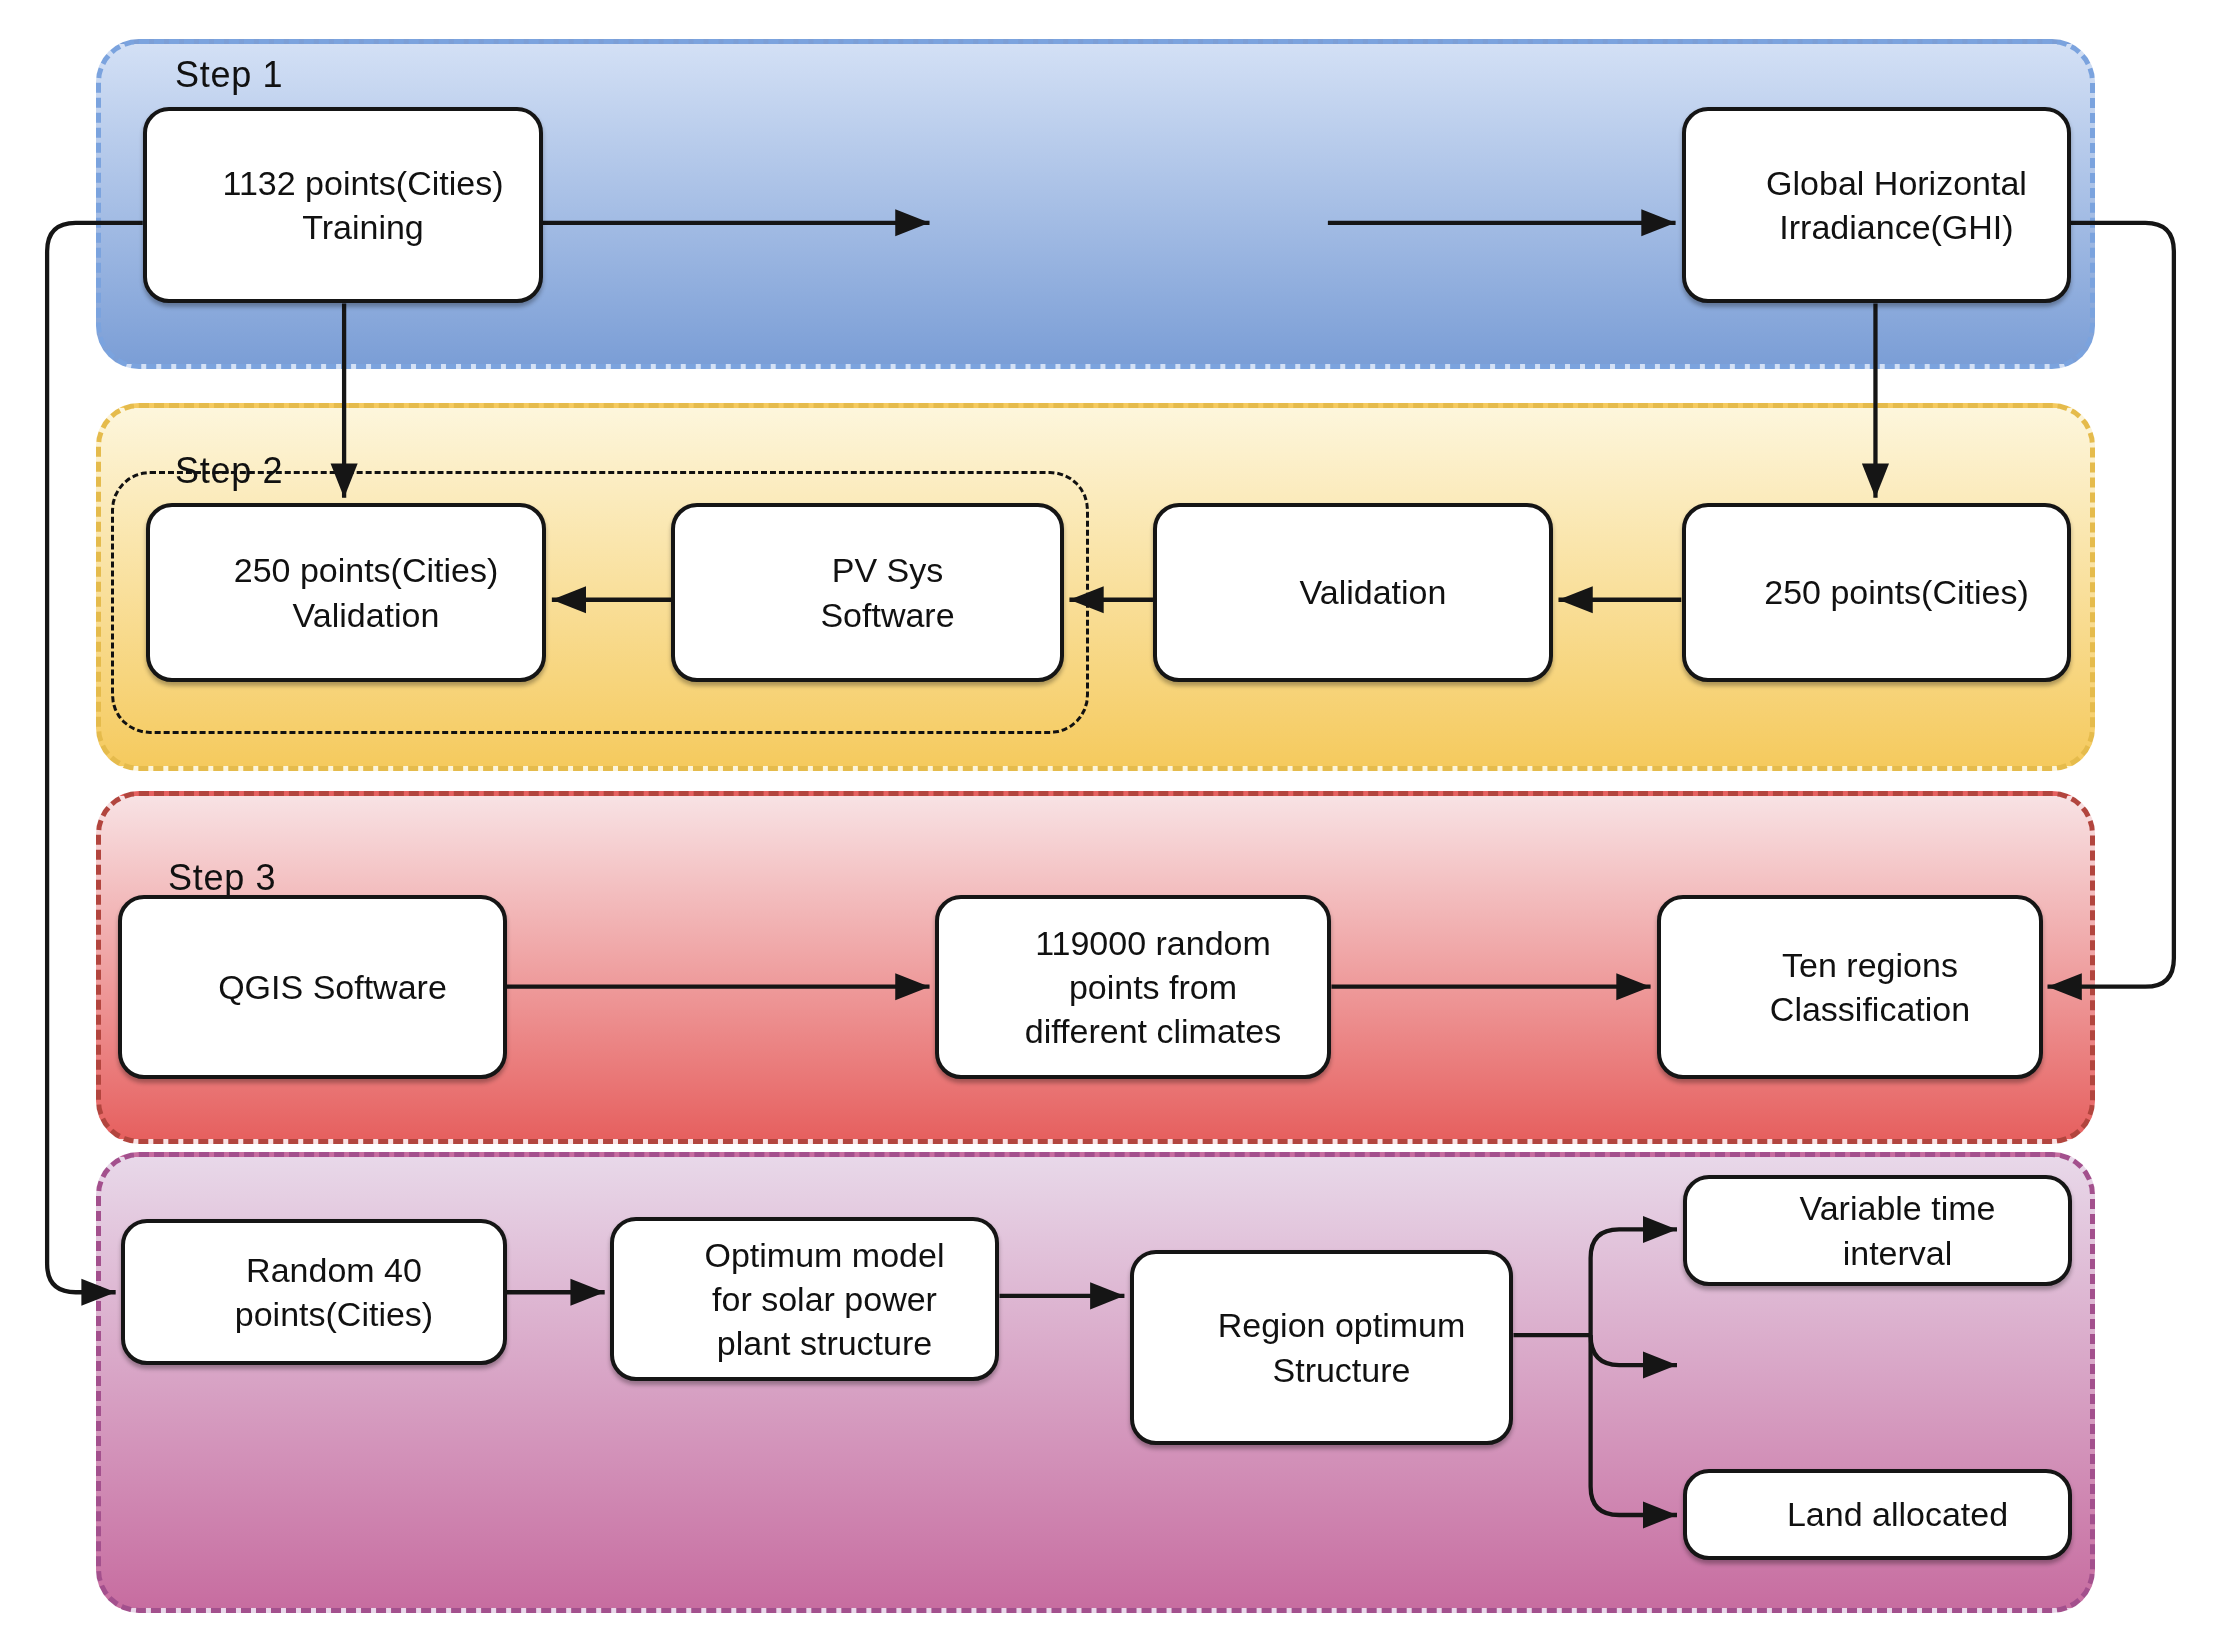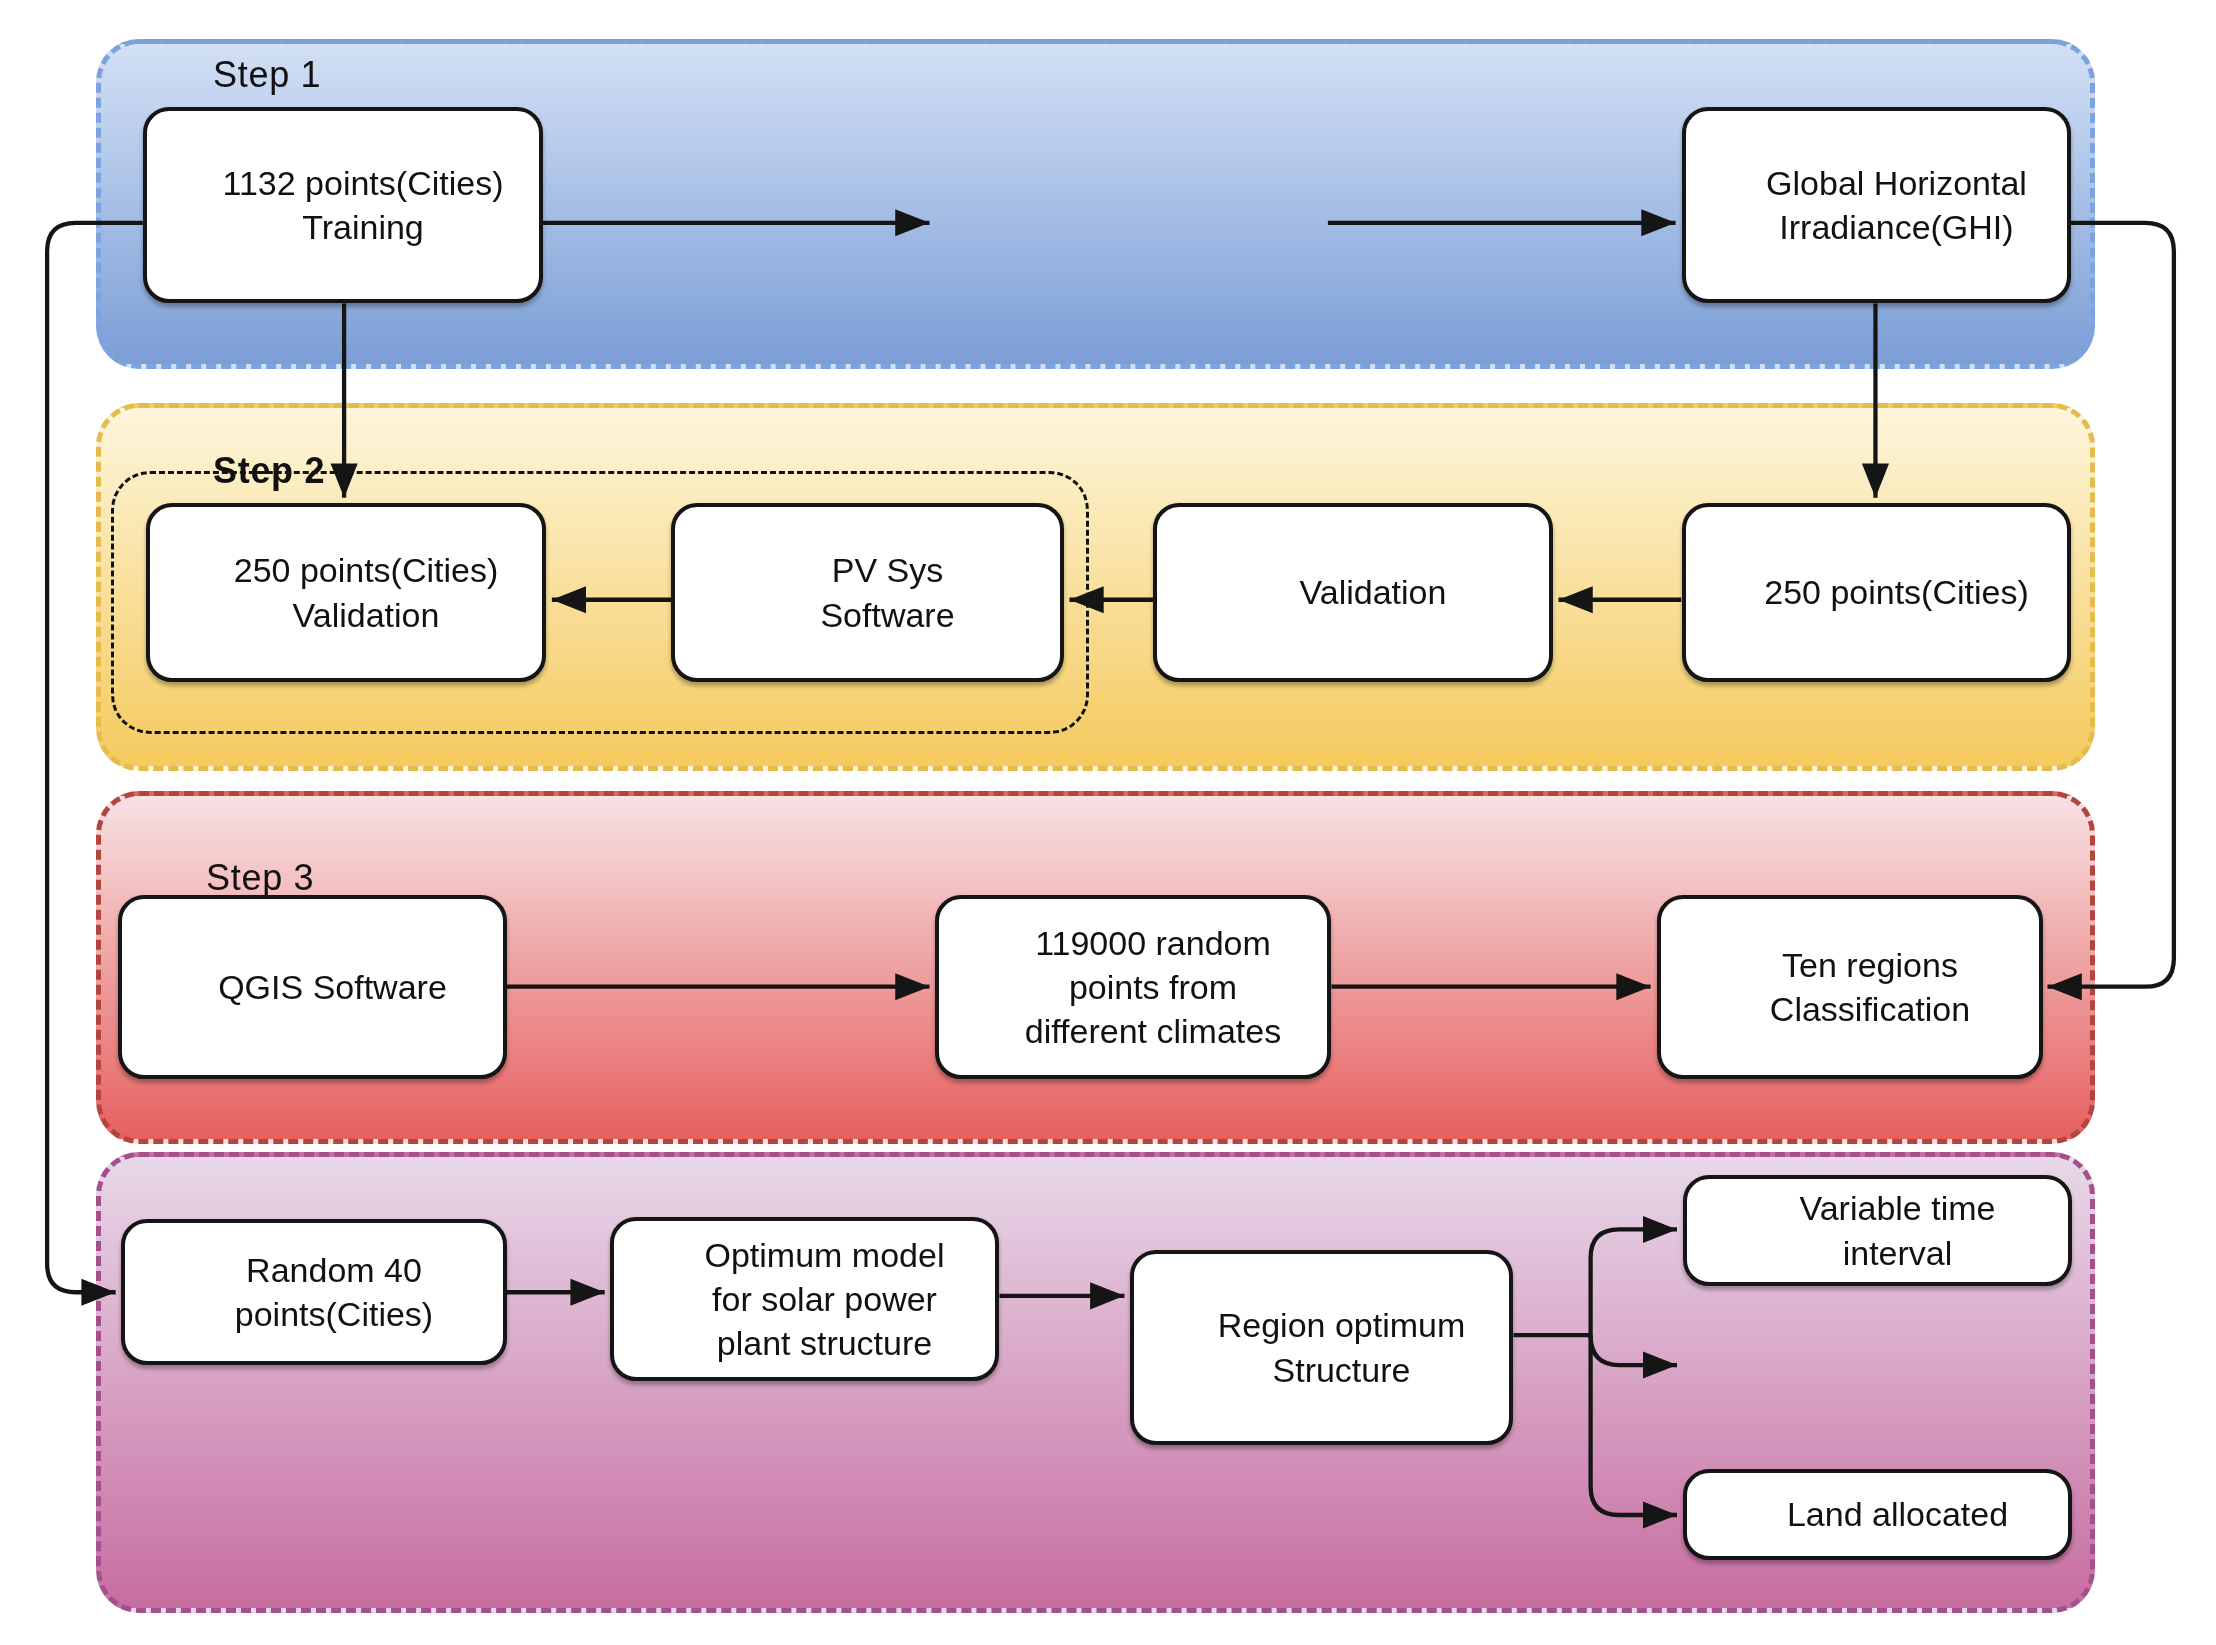--- a/index.html
+++ b/index.html
@@ -28,21 +28,20 @@
     border-color:var(--band3_border);}
   .band-4{left:96px;top:1152px;width:1999px;height:461px;
     background:linear-gradient(to bottom,var(--band4_top),var(--band4_bottom));
     border-color:var(--band4_border);}
   .step-label{
     position:absolute;
     font-size:36px;
     line-height:1;
     color:#111;
     letter-spacing:0.7px;
-    margin-left:38px;
   }
   .inner-dashed{
     position:absolute;
     left:111px;top:471px;width:978px;height:263px;
     border:3.6px dashed #111;
     border-radius:39px;
     box-sizing:border-box;
     z-index:2;
   }
   #wires{
@@ -90,21 +89,21 @@
 <body>
 
 <div id="canvas">
 
   <div class="band band-1"></div>
   <div class="band band-2"></div>
   <div class="band band-3"></div>
   <div class="band band-4"></div>
 
   <div class="step-label" style="left:175px;top:57px;">Step 1</div>
-  <div class="step-label" style="left:175px;top:453px;font-weight:bold;">Step 2</div>
+  <div class="step-label" style="left:175px;top:453px;">Step 2</div>
   <div class="step-label" style="left:168px;top:860px;">Step 3</div>
   <div class="step-label" style="left:189px;top:1239px;">Step 4</div>
 
   <div class="inner-dashed"></div>
 
   <svg id="wires" viewBox="0 0 3104 2304">
     <defs>
       <marker id="arrow" markerUnits="userSpaceOnUse" markerWidth="52" markerHeight="46" refX="48" refY="22" orient="auto">
         <path d="M0,3 L48,22 L0,41 Z" fill="#151515"></path>
       </marker>

